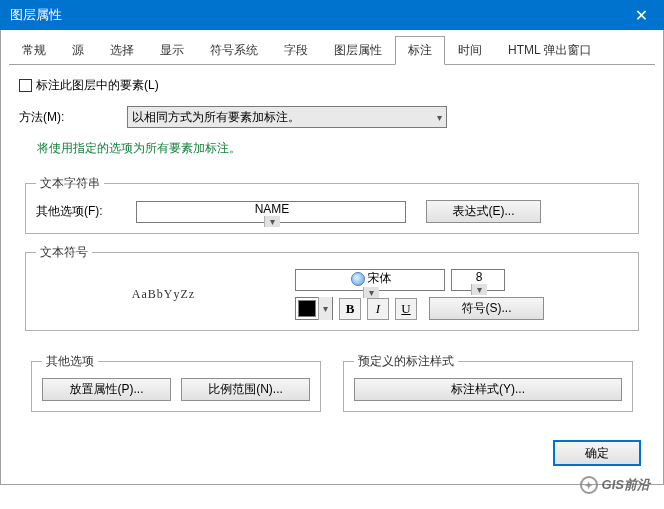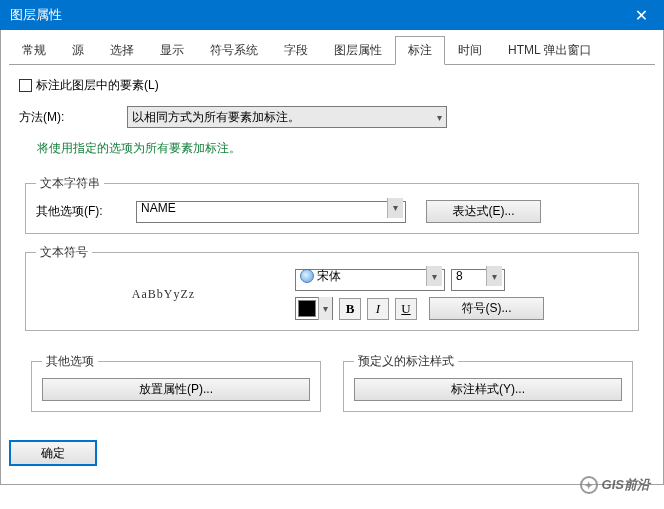--- a/index.html
+++ b/index.html
@@ -14,38 +14,38 @@
 .tab-content { padding: 12px 10px 10px 10px; }
 .row { display: flex; align-items: center; margin-bottom: 12px; }
 .checkbox { width: 13px; height: 13px; border: 1px solid #333; margin-right: 4px; display: inline-block; }
 .label { margin-right: 8px; }
 .method-select { flex: 0 0 320px; height: 22px; border: 1px solid #7a7a7a; background: #e9e9e9; display: flex; align-items: center; justify-content: space-between; padding: 0 4px; gap: 12px; }
 .chev { font-size: 10px; color: #555; }
 .desc { margin: 10px 0 18px 18px; color: #15803d; }
 fieldset { border: 1px solid #b0b0b0; padding: 8px 10px 10px 10px; margin: 0 6px 10px 6px; }
 legend { padding: 0 4px; color: #333; font-size: 12px; }
 .field-row { display: flex; align-items: center; gap: 10px; }
-.combo { display: flex; align-items: center; justify-content: space-between; border: 1px solid #7a7a7a; background: #fff; height: 22px; padding: 0 2px 8px 4px; }
+.combo { display: flex; align-items: center; justify-content: space-between; border: 1px solid #7a7a7a; background: #fff; height: 22px; padding: 0 2px 8px 4px; flex-direction: column; }
 .combo .chevbox { background: #e1e1e1; border-left: 1px solid #b0b0b0; width: 16px; height: 20px; display: flex; align-items: center; justify-content: center; }
 .btn { background: linear-gradient(#f6f6f6,#e1e1e1); border: 1px solid #8e8e8e; height: 23px; display: flex; align-items: center; justify-content: center; cursor: pointer; }
 .sample-area { display: flex; align-items: center; }
 .sample-text { width: 255px; text-align: center; font-family: serif; color: #333; letter-spacing: 1px; }
 .font-controls { display: flex; flex-direction: column; gap: 6px; margin-left: 4px; }
 .font-row { display: flex; gap: 6px; align-items: center; }
 .color-swatch { display: flex; align-items: center; border: 1px solid #7a7a7a; height: 23px; }
 .swatch-box { width: 18px; height: 17px; background: #000; margin: 0 2px; border: 1px solid #808080; }
 .swatch-arrow { width: 14px; height: 23px; display: flex; align-items: center; justify-content: center; background: #e9e9e9; border-left: 1px solid #a0a0a0; }
 .fbtn { width: 22px; height: 22px; border: 1px solid #999; background: #f2f2f2; display: flex; align-items: center; justify-content: center; cursor: pointer; font-family: "Times New Roman", serif; font-size: 13px; }
 .bold { font-weight: bold; }
 .italic { font-style: italic; }
 .underline { text-decoration: underline; }
 .globe-icon { width: 14px; height: 14px; border: 1px solid #4a7db3; border-radius: 50%; background: radial-gradient(circle at 40% 40%, #dff1ff, #5aa0e0); display: inline-block; margin-right: 3px; }
 .bottom-row { display: flex; gap: 10px; margin: 0 6px; }
 .bottom-row fieldset { flex: 1; margin-top: 12px; }
-.dlg-buttons { display: flex; gap: 29px; padding: 8px 14px 10px 0; border-top: none; }
+.dlg-buttons { display: flex; justify-content: flex-end; gap: 29px; padding: 8px 14px 10px 0; border-top: none; }
 .dlg-btn { width: 88px; height: 26px; border: 1px solid #8e8e8e; background: linear-gradient(#f6f6f6,#e1e1e1); cursor: pointer; display: flex; align-items: center; justify-content: center; }
 .dlg-btn.primary { border: 2px solid #0073cf; }
 .watermark { position: absolute; right: 14px; bottom: 15px; display: flex; align-items: center; gap: 4px; font-size: 13px; font-weight: bold; color: #555; font-style: italic; opacity: 0.85; }
 .wm-icon { width: 18px; height: 18px; border-radius: 50%; border: 2px solid #888; display: flex; align-items: center; justify-content: center; font-size: 10px; color: #888; font-style: normal; }
 .wrapper { position: relative; width: 664px; height: 509px; }
 </style>
 </head>
 <body>
 <div class="wrapper">
 
@@ -136,20 +136,21 @@
           </div>
         </div>
       </div>
     </fieldset>
 
     <div class="bottom-row">
       <fieldset>
         <legend>其他选项</legend>
         <div class="field-row">
           <div class="btn" style="flex:1">放置属性(P)...</div>
+          <div class="btn" style="flex:1">比例范围(N)...</div>
         </div>
       </fieldset>
       <fieldset>
         <legend>预定义的标注样式</legend>
         <div class="field-row">
           <div class="btn" style="flex:1">标注样式(Y)...</div>
         </div>
       </fieldset>
     </div>
   </div>

